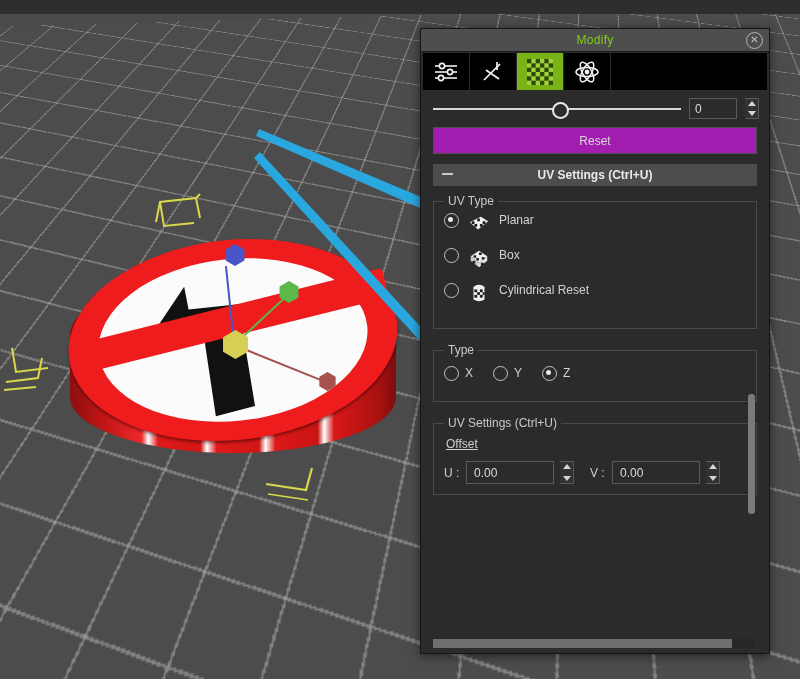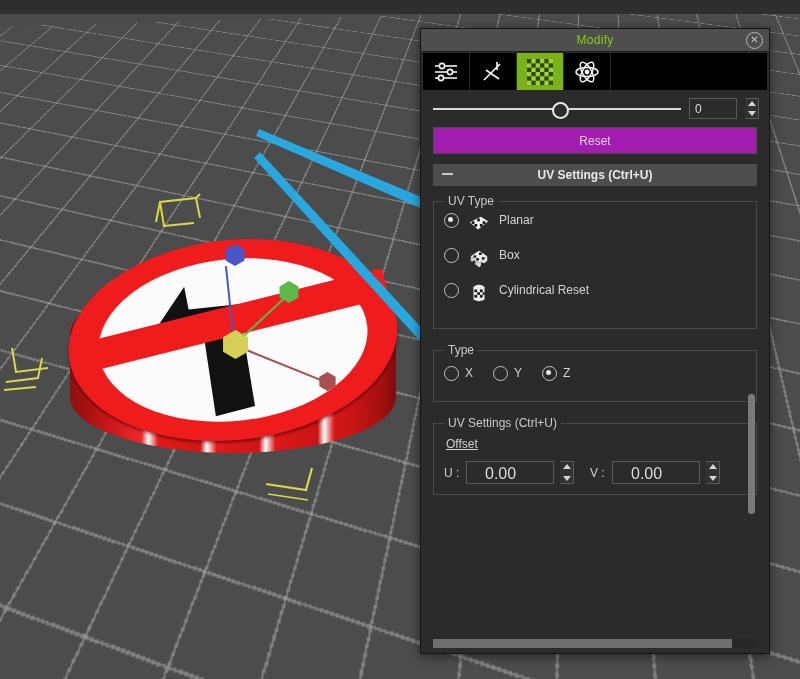--- a/index.html
+++ b/index.html
@@ -98,21 +98,21 @@
          border-radius:50%;background:#e8e8e8;}
   .rlabel{color:#d2d2d2;font-size:12px;}
   .tex{width:22px;height:22px;flex:none;}
 
   #align-row{display:flex;align-items:center;gap:7px;padding:4px 0 10px 0;}
   #align-row .radio-row{height:auto;gap:6px;margin-right:13px;}
 
   .field-row{display:flex;align-items:center;gap:6px;margin-top:10px;}
   .flabel{color:#cfcfcf;font-size:12px;width:16px;}
   .txtbox{width:88px;height:23px;background:#2b2b2b;border:1px solid #5a5a5a;color:#dcdcdc;
-          font-size:16px;line-height:23px;padding-left:18px;box-sizing:border-box;}
+          font-size:12px;line-height:23px;padding-left:7px;box-sizing:border-box;}
   .sub{color:#cfcfcf;font-size:12px;margin:2px 0 0 2px;text-decoration:underline;}
 
   #vscroll{position:absolute;right:2px;top:200px;width:7px;height:120px;background:#7a7a7a;
            border-radius:3px;cursor:pointer;}
   #hscroll-track{height:9px;margin:0 14px 5px 12px;background:#262626;flex:none;position:relative;}
   #hscroll-thumb{position:absolute;left:0;top:0;width:93%;height:9px;background:#6e6e6e;cursor:pointer;}
 </style>
 </head>
 <body>
 

